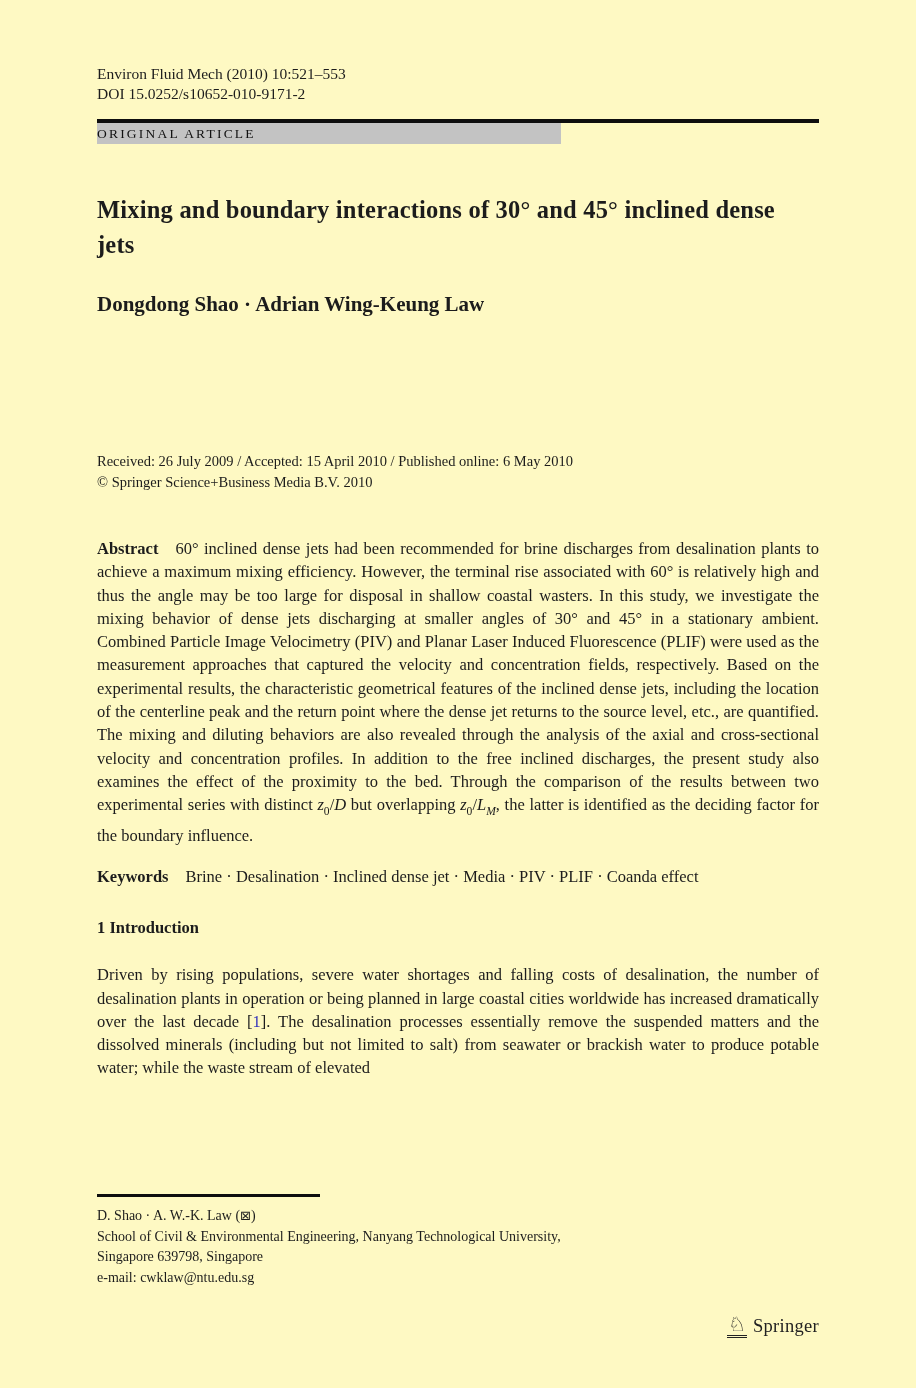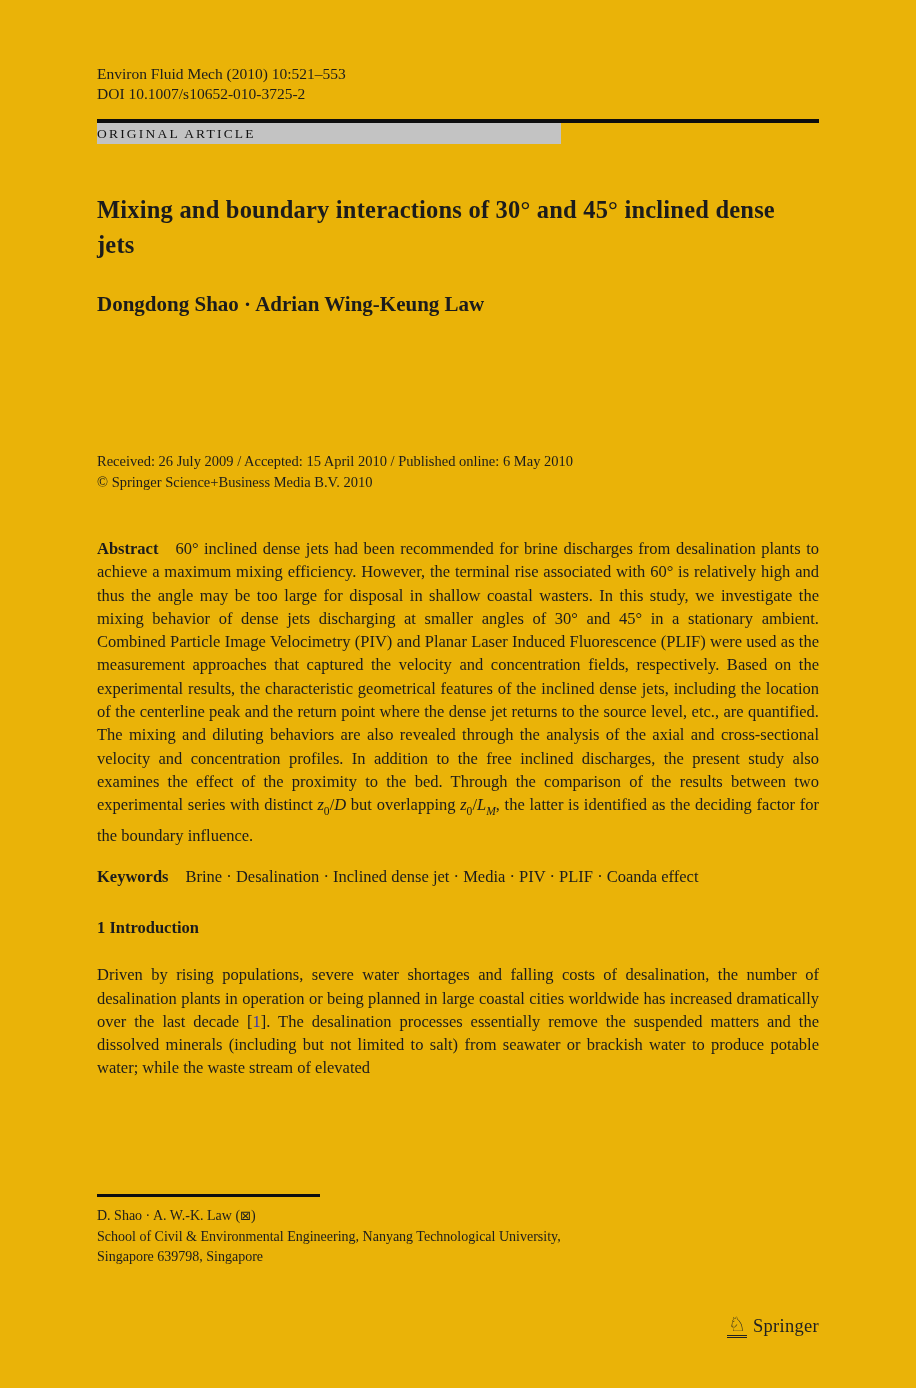--- a/index.html
+++ b/index.html
@@ -1,20 +1,20 @@
 <!DOCTYPE html>
 <html><head>
 <meta charset="utf-8">
 <style>
   html, body { margin: 0; padding: 0; background: #ffffff; }
   .page {
     position: relative;
     width: 916px;
     height: 1388px;
-    background: #eab308;
+    background: #fef9c3;
     color: #1c1c1c;
     font-family: "Liberation Serif", "DejaVu Serif", serif;
     overflow: hidden;
   }
   .content { padding: 0 97px; }
 
   
   .journal-header { padding-top: 64px; font-size: 15.5px; line-height: 20px; }
   .top-rule { height: 4px; background: #0e0e0e; margin-top: 15px; }
   .article-type-box {
@@ -80,21 +80,21 @@
   .springer-name { font-size: 18.5px; margin-left: 6px; letter-spacing: 0.3px; }
 </style>
 </head>
 <body>
 
 <div class="page">
   <div class="content">
 
     <div class="journal-header">
       <div>Environ Fluid Mech (2010) 10:521–553</div>
-      <div>DOI 10.1007/s10652-010-3725-2</div>
+      <div>DOI 15.0252/s10652-010-9171-2</div>
     </div>
 
     <div class="top-rule"></div>
 
     <div class="article-type-box">
       <span>ORIGINAL ARTICLE</span>
     </div>
 
     <h1 class="paper-title" style="margin-bottom:0;font-family:Liberation Serif, serif;">Mixing and boundary interactions of 30° and 45° inclined dense jets</h1>
 
@@ -121,19 +121,20 @@
 
   </div>
 
   <div class="footnote">
     <div class="footnote-rule"></div>
     <div>
       <span>D. Shao · A. W.-K. Law (</span><span class="envelope-icon">⊠</span><span>)</span>
     </div>
     <div>School of Civil &amp; Environmental Engineering, Nanyang Technological University,</div>
     <div>Singapore 639798, Singapore</div>
+    <div>e-mail: cwklaw@ntu.edu.sg</div>
   </div>
 
   <div class="springer-logo">
     <span class="knight-icon">♘</span>
     <span class="springer-name">Springer</span>
   </div>
 </div>
 
 </body></html>

